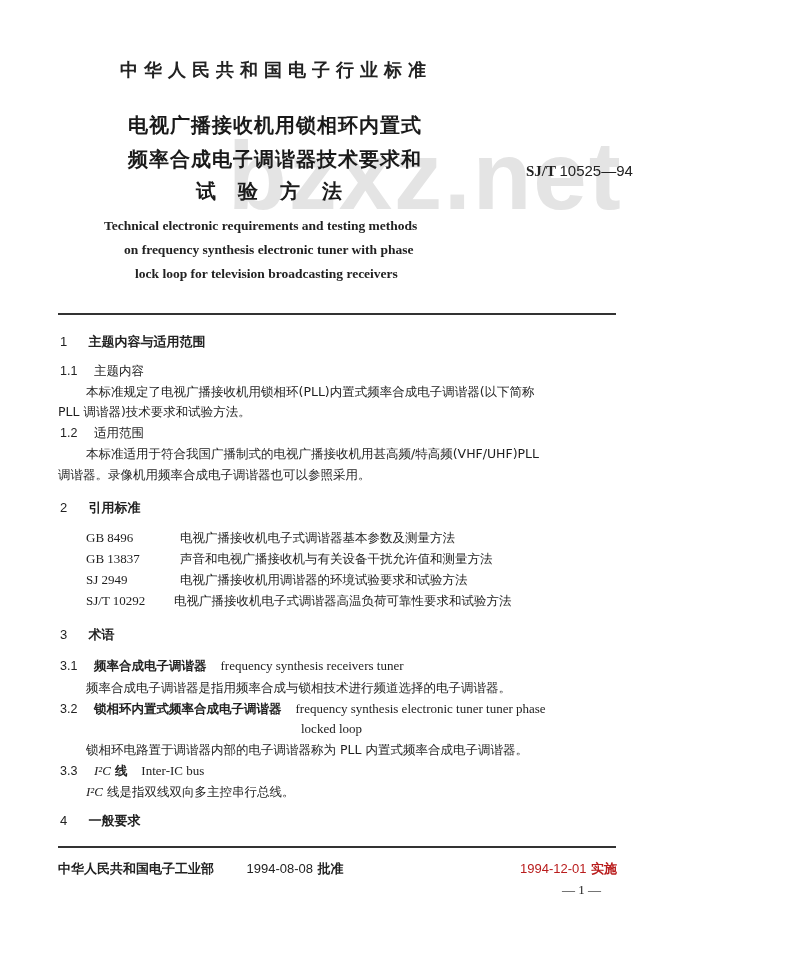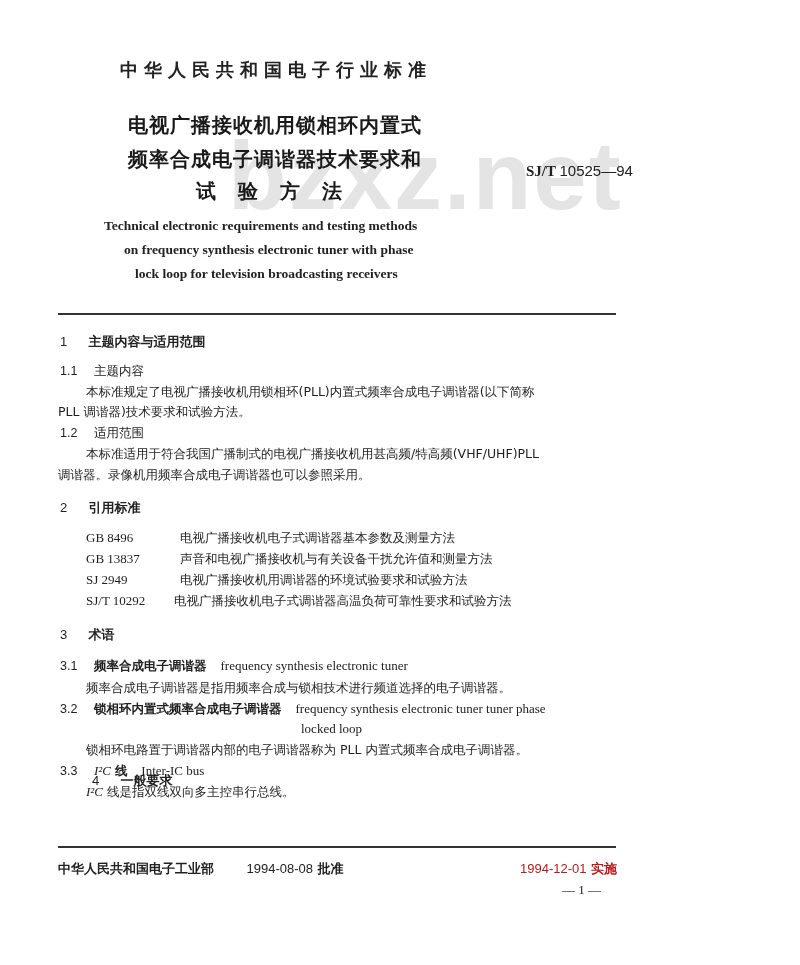--- a/index.html
+++ b/index.html
@@ -107,21 +107,21 @@
   </div>
 
   <div class="abs h1" style="left:60px; top:626px;">
     <span class="no">3</span>
     <span>术语</span>
   </div>
 
   <div class="abs h2" style="left:60px; top:658px;">
     <span class="no">3.1</span>
     <span style="font-weight:bold;">频率合成电子调谐器</span>
-    <span class="term-en" style="margin-left:10px;">frequency synthesis electronic tuner</span>
+    <span class="term-en" style="margin-left:10px;">frequency synthesis receivers tuner</span>
   </div>
   <div class="abs body-text" style="left:86px; top:680px;">频率合成电子调谐器是指用频率合成与锁相技术进行频道选择的电子调谐器。</div>
 
   <div class="abs h2" style="left:60px; top:701px;">
     <span class="no">3.2</span>
     <span style="font-weight:bold;">锁相环内置式频率合成电子调谐器</span>
     <span class="term-en" style="margin-left:10px;">frequency synthesis electronic tuner tuner phase</span>
   </div>
   <div class="abs term-en" style="left:301px; top:721px;">locked loop</div>
   <div class="abs body-text" style="left:86px; top:742px;">锁相环电路置于调谐器内部的电子调谐器称为 PLL 内置式频率合成电子调谐器。</div>
@@ -130,21 +130,21 @@
     <span class="no">3.3</span>
     <span class="ital">I²C</span>
     <span style="font-weight:bold;">线</span>
     <span class="term-en" style="margin-left:10px;">Inter-IC bus</span>
   </div>
   <div class="abs body-text" style="left:86px; top:784px;">
     <span class="ital">I²C</span>
     <span>线是指双线双向多主控串行总线。</span>
   </div>
 
-  <div class="abs h1" style="left:60px; top:772px;margin-left:32px;">
+  <div class="abs h1" style="left:60px; top:812px;">
     <span class="no">4</span>
     <span>一般要求</span>
   </div>
 
   <div class="rule bottom"></div>
 
   <div class="abs footer-left">
     <span>中华人民共和国电子工业部</span>
     <span class="num">1994-08-08</span>
     <span>批准</span>

